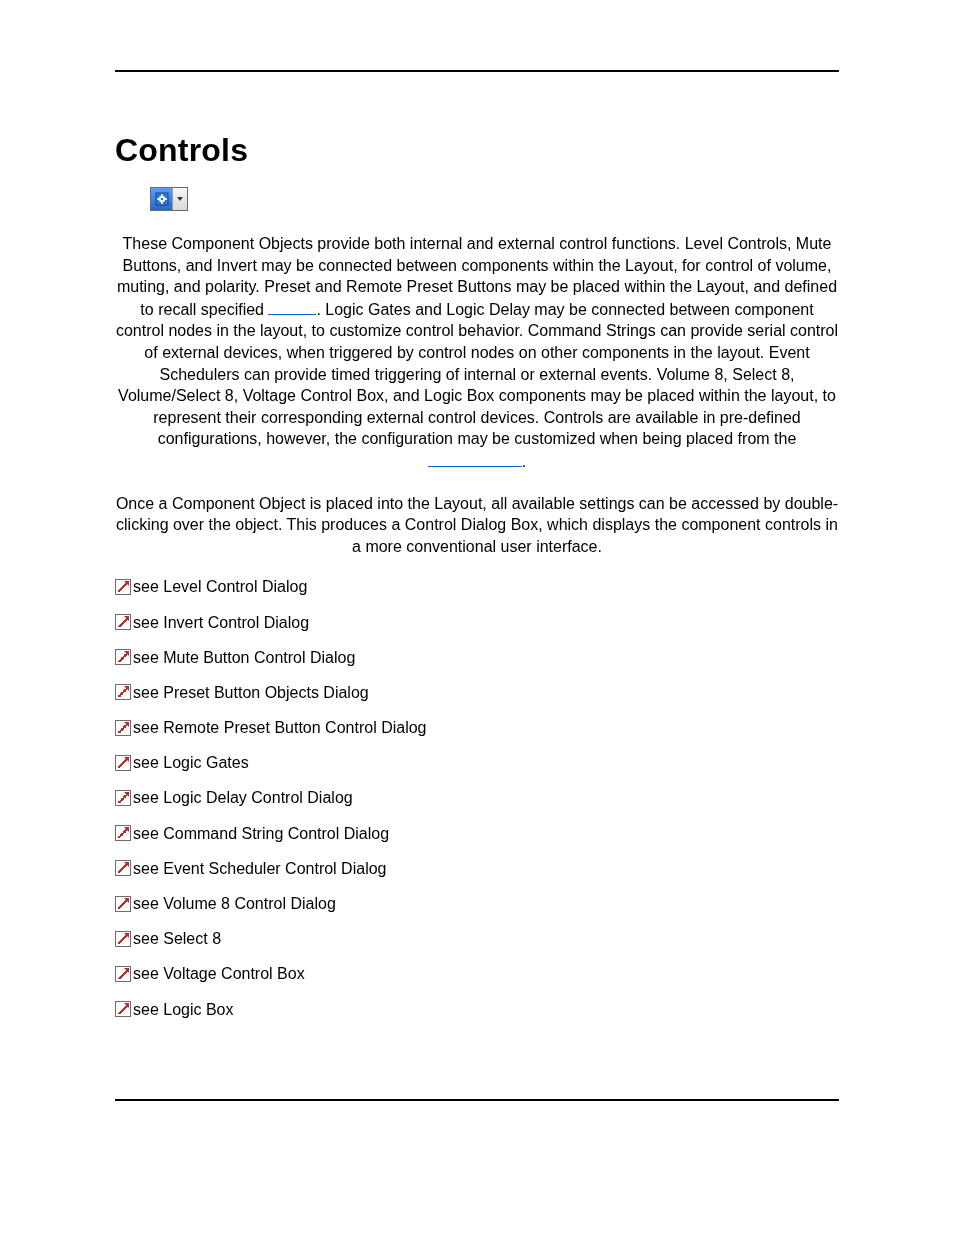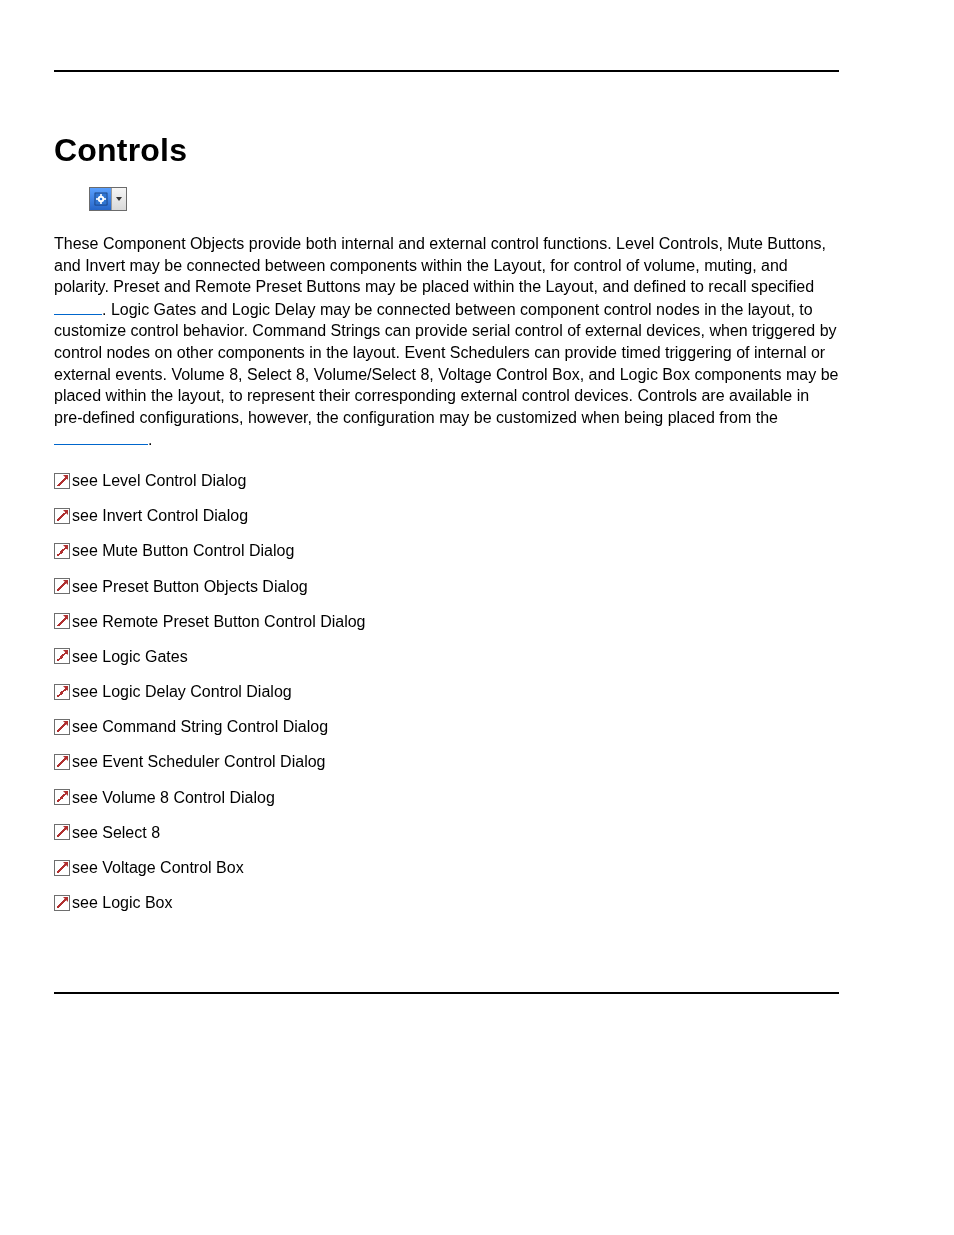--- a/index.html
+++ b/index.html
@@ -9,21 +9,21 @@
     font-family: Arial, Helvetica, sans-serif;
     font-size: 16px;
     color: #000000;
   }
   .page {
     width: 954px;
     min-height: 1235px;
     background: #ffffff;
     position: relative;
     box-sizing: border-box;
-    padding: 40px 115px 50px 54px;
+    padding: 40px 115px 50px 115px;
   }
   .rule {
     border: 0;
     border-top: 2px solid #000;
     margin: 0;
   }
   .rule.top { margin-top: 30px; margin-bottom: 40px; }
   .rule.bottom { margin-top: 80px; }
   .heading {
     font-size: 32px;
@@ -58,20 +58,21 @@
   .tb-btn.main svg { filter: drop-shadow(0 0 0.3px rgba(0,0,0,0.4)); }
   .tb-btn.dd {
     width: 14px;
     border-right: none;
     background: linear-gradient(#f6f6f6,#d9d9d9);
   }
   .tb-btn.dd svg { color:#333; }
   .para {
     line-height: 1.35;
     margin: 8px 0 20px 0;
+    text-align: center;
   }
   .missing-link {
     color: #0066cc;
     border-bottom: 1px solid #0066cc;
     display: inline-block;
     height: 1em;
     vertical-align: baseline;
   }
   .link-list {
     list-style: none;
@@ -138,20 +139,21 @@
           <polygon points="1,2 7,2 4,6" fill="#333"></polygon>
         </svg>
       </span>
     </span>
   </div>
 
   <p class="para">
     <span>These Component Objects provide both internal and external control functions. Level Controls, Mute Buttons, and Invert may be connected between components within the Layout, for control of volume, muting, and polarity. Preset and Remote Preset Buttons may be placed within the Layout, and defined to recall specified </span><span class="missing-link" style="width:48px"></span><span>. Logic Gates and Logic Delay may be connected between component control nodes in the layout, to customize control behavior. Command Strings can provide serial control of external devices, when triggered by control nodes on other components in the layout. Event Schedulers can provide timed triggering of internal or external events. Volume 8, Select 8, Volume/Select 8, Voltage Control Box, and Logic Box components may be placed within the layout, to represent their corresponding external control devices. Controls are available in pre-defined configurations, however, the configuration may be customized when being placed from the </span><span class="missing-link" style="width:94px"></span><span>.</span>
   </p>
 
+  <p class="para">Once a Component Object is placed into the Layout, all available settings can be accessed by double-clicking over the object. This produces a Control Dialog Box, which displays the component controls in a more conventional user interface.</p>
 
   <ul class="link-list">
       <li>
         <span class="li-icon"></span>
         <span>see Level Control Dialog</span>
       </li>
       <li>
         <span class="li-icon"></span>
         <span>see Invert Control Dialog</span>
       </li>

